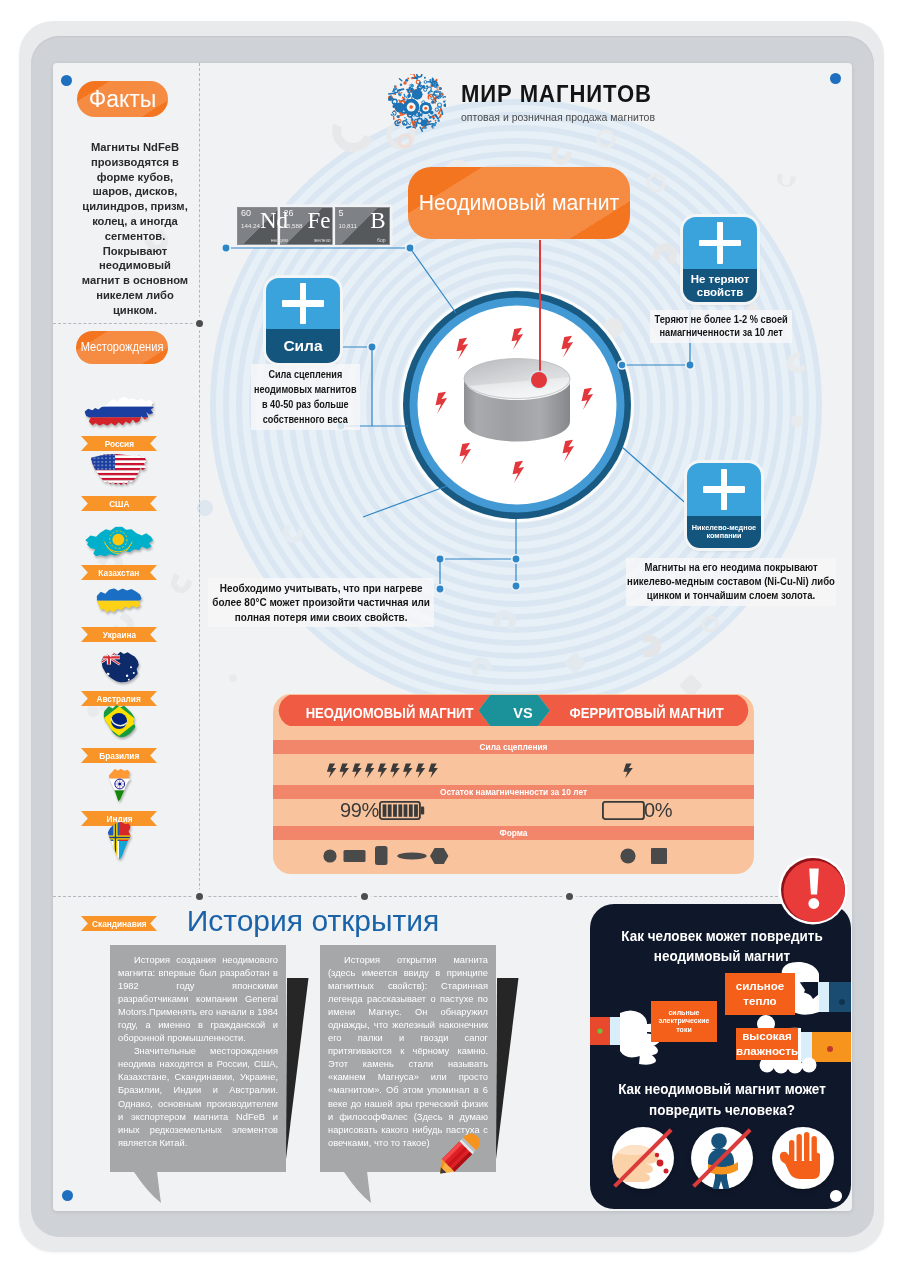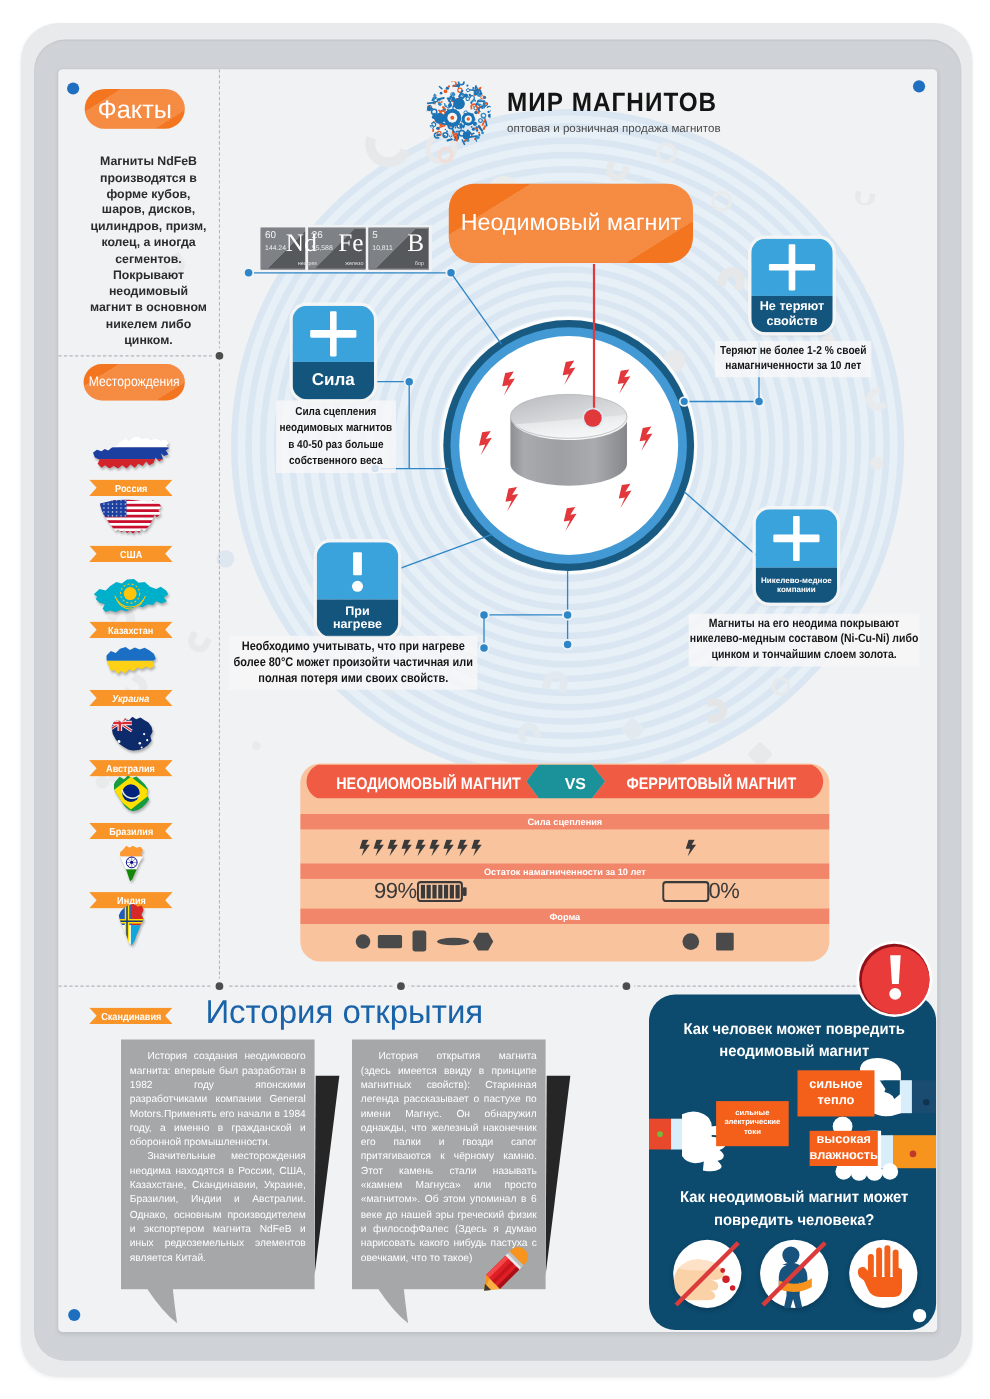--- a/index.html
+++ b/index.html
@@ -41,21 +41,21 @@
      background:linear-gradient(135deg,#7e8286 0 47%, #55595c 47.1%);}
   .elem .num{position:absolute;left:3px;top:1px;color:#f5f5f5;z-index:2;line-height:1.05;}
   .elem .mass{position:absolute;left:3px;top:15px;color:#ececec;z-index:2;line-height:1;}
   .elem .sym{position:absolute;right:3px;top:0px;color:#fff;z-index:2;font-family:"Liberation Serif",serif;}
   .elem .nm{position:absolute;right:3px;bottom:1px;color:#dedede;z-index:2;line-height:1;}
   .cmp{position:absolute;border-radius:18px;background:#f9c49d;overflow:hidden;}
   .cmp-band{position:absolute;left:0;width:100%;background:#f2866b;color:#fff;text-align:center;font-weight:bold;}
   .hist-title{position:absolute;color:#1a63a8;font-weight:bold;}
   .bubble{position:absolute;background:#a5a7a9;color:#fff;}
   .bubble p{margin:0;text-align:justify;text-indent:16px;}
-  .danger{position:absolute;border-radius:24px;background:#0c4a6e;}
+  .danger{position:absolute;border-radius:24px;background:#0f172a;}
   .dtitle{position:absolute;color:#fff;text-align:center;font-weight:bold;}
   .dtag{position:absolute;background:#f4601a;color:#fff;text-align:center;
         display:flex;align-items:center;justify-content:center;line-height:1.18;font-weight:bold;}
   .dcircle{position:absolute;border-radius:50%;background:#fff;box-shadow:0 2px 5px rgba(0,0,0,.22);}
 </style>
 </head>
 <body>
 
 <div id="page">
 <div class="frame-outer"></div>
@@ -207,21 +207,21 @@
             <defs>
               <clipPath id="clp-ua">
                 <path d="M5,34 L18,20 L32,26 L44,14 L60,9 L72,17 L86,10 L100,16 L114,11 L128,19 L140,28 L146,42 L136,50 L142,62 L130,70 L118,64 L106,72 L94,66 L82,78 L70,72 L58,84 L46,76 L38,86 L28,74 L18,76 L12,62 L6,48 Z"></path>
               </clipPath>
             </defs>
             <g clip-path="url(#clp-ua)">
               <rect width="150" height="48" fill="#1a6ec4"></rect>
               <rect y="48" width="150" height="56" fill="#fcd116"></rect>
             </g>
           </svg></div>
-<div class="ribbon" style="left:28px;top:564px;width:76px;height:15px;font-size:9.2px;font-style:italic;">
+<div class="ribbon" style="left:28px;top:564px;width:76px;height:15px;font-size:9.2px;">
           <span style="display:inline-block;transform:scaleX(0.9);">Украина</span>
         </div>
 <div class="dep-item" style="position:absolute;left:45.0px;top:587px;width:42px;height:33px;filter:drop-shadow(1.2px 2px 1.2px rgba(0,0,0,.28));"><svg viewBox="0 0 150 118" width="42" height="33">
             <defs>
               <clipPath id="clp-au">
                 <path d="M12,38 L20,22 L34,16 L46,26 L56,10 L68,18 L80,6 L92,14 L106,8 L118,16 L132,24 L142,38 L146,54 L138,68 L142,84 L130,98 L116,108 L100,114 L82,116 L66,112 L52,104 L38,94 L26,80 L16,62 Z"></path>
               </clipPath>
             </defs>
             <g clip-path="url(#clp-au)">
               <rect width="150" height="118" fill="#0d2a6b"></rect>
@@ -614,28 +614,20 @@
         </div>
       </div>
 <div class="card" style="left:630px;top:154px;width:74px;height:85px;">
         <div class="top" style="height:52px;"></div>
         <div class="ph" style="left:16.3px;top:22.8px;width:41.4px;height:6.4px;"></div>
         <div class="ph" style="left:33.8px;top:5.3px;width:6.4px;height:41.4px;"></div>
         <div class="bot" style="height:33px;font-size:11.5px;padding:0 4px;box-sizing:border-box;">
           <span>Не теряют свойств</span>
         </div>
       </div>
-<div class="card" style="left:235px;top:430px;width:74px;height:86px;">
-        <div class="top" style="height:52px;"></div>
-        <div class="ph" style="left:33.0px;top:9px;width:8px;height:21px;border-radius:1px;"></div>
-        <div class="ph" style="left:32.0px;top:35px;width:10px;height:10px;border-radius:50%;"></div>
-        <div class="bot" style="height:34px;font-size:11.4px;padding:0 4px;box-sizing:border-box;">
-          <span>При нагреве</span>
-        </div>
-      </div>
 <div class="card" style="left:634px;top:400px;width:74px;height:85px;">
         <div class="top" style="height:53px;"></div>
         <div class="ph" style="left:16.3px;top:23.3px;width:41.4px;height:6.4px;"></div>
         <div class="ph" style="left:33.8px;top:5.8px;width:6.4px;height:41.4px;"></div>
         <div class="bot" style="height:32px;font-size:7.3px;padding:0 4px;box-sizing:border-box;">
           <span>Никелево-медное компании</span>
         </div>
       </div>
 <div class="capwrap" style="left:198px;top:301px;width:109px;padding:3px 0;">
         <div style="width:124.6px;margin-left:-7.8px;font-size:10.4px;line-height:15.1px;transform:scaleX(0.875);">Сила сцепления неодимовых магнитов в 40-50 раз больше собственного веса</div>

